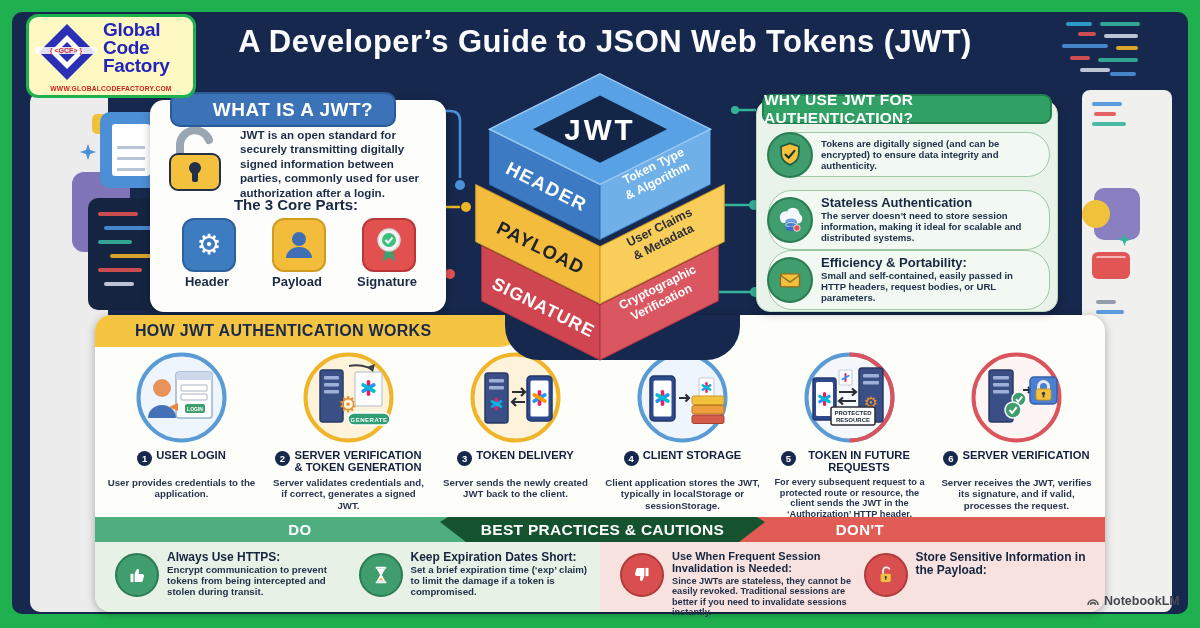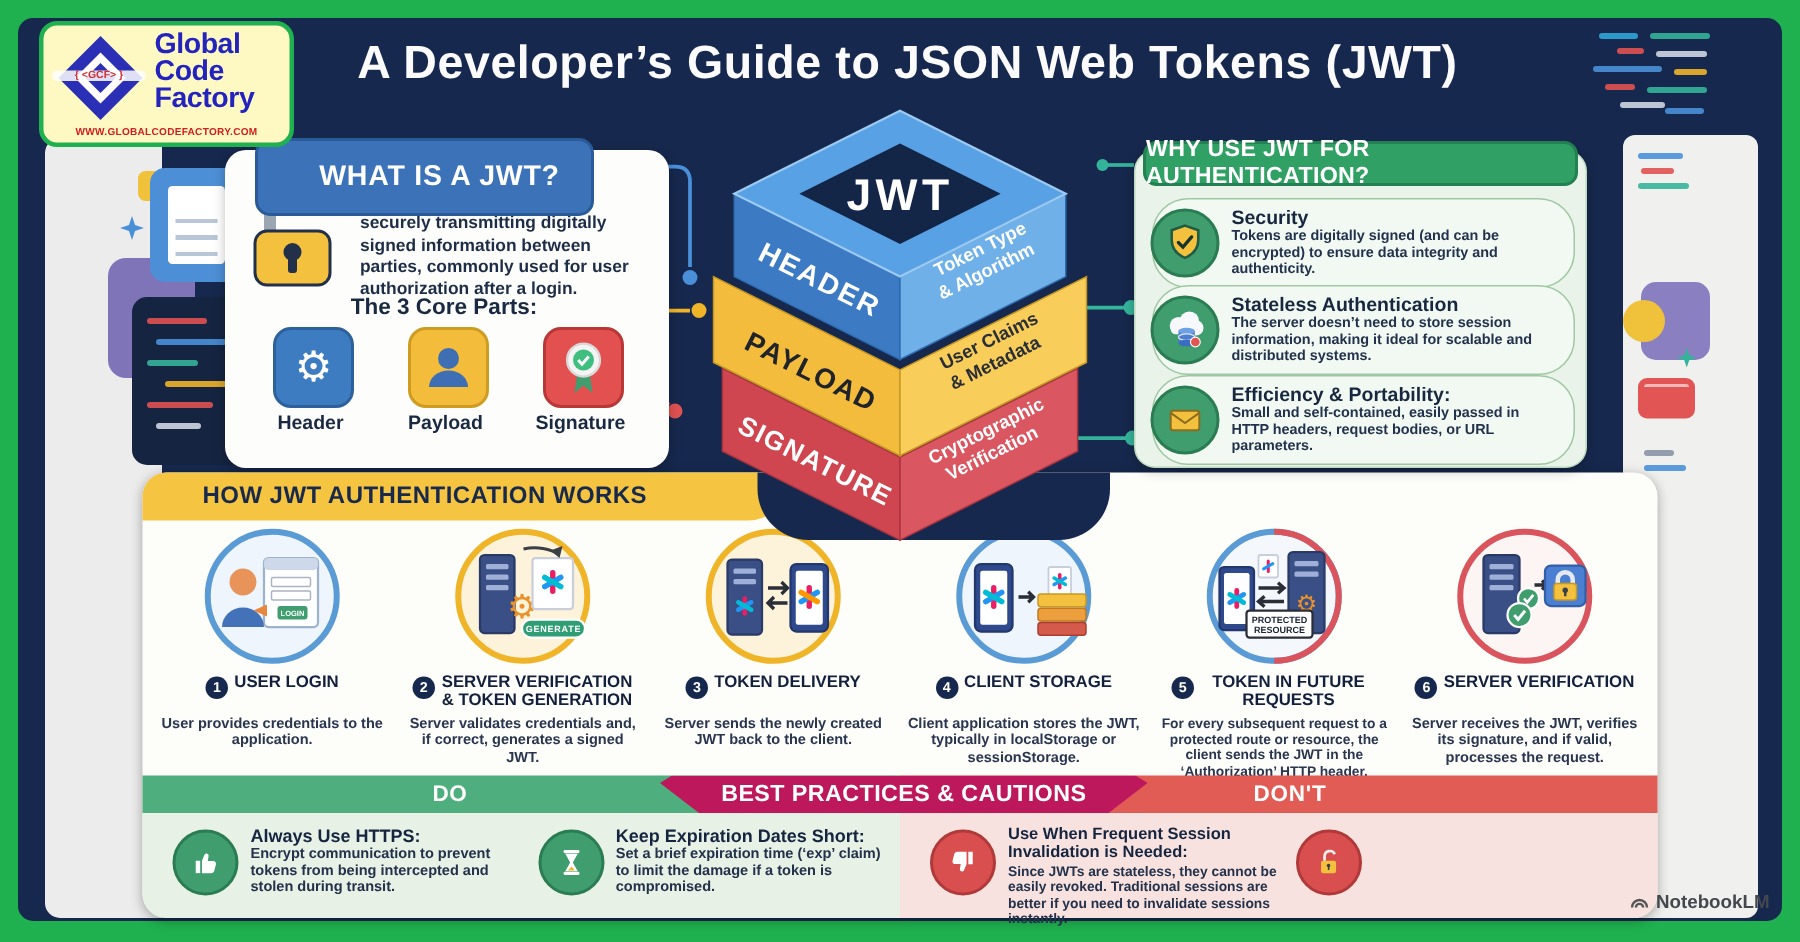--- a/index.html
+++ b/index.html
@@ -33,21 +33,21 @@
   .logo-diamond{position:absolute;left:8px;top:5px;}
   .logo-text{position:absolute;left:74px;top:4px;color:#2323BE;font-weight:800;font-size:19px;line-height:.95;letter-spacing:-.3px;}
   .logo-badge{position:absolute;left:6px;top:30px;width:62px;text-align:center;color:#D42B2B;font-weight:800;font-size:7px;background:rgba(255,255,255,.85);border-radius:3px;}
   .logo-url{position:absolute;left:0;bottom:3px;width:100%;text-align:center;color:#CF1F1F;font-weight:800;font-size:6.7px;letter-spacing:.2px;}
 
   
   .title{position:absolute;left:200px;top:24px;width:810px;text-align:center;color:#FBFBFD;font-size:31px;font-weight:800;letter-spacing:.4px;z-index:20;}
 
   
   .panel-what{position:absolute;left:150px;top:100px;width:296px;height:212px;background:#FDFDFB;border-radius:14px;box-shadow:0 2px 8px rgba(0,0,0,.25);z-index:10;}
-  .pill-what{position:absolute;left:170px;top:92px;width:226px;height:52px;background:#3B72B8;border:2px solid #2a5a97;border-radius:10px;color:#fff;
+  .pill-what{position:absolute;left:170px;top:92px;width:226px;height:35px;background:#3B72B8;border:2px solid #2a5a97;border-radius:10px;color:#fff;
     display:flex;align-items:center;justify-content:center;font-size:19px;font-weight:800;letter-spacing:.5px;z-index:12;box-sizing:border-box;padding-left:20px;}
   .lock{position:absolute;left:162px;top:122px;width:66px;height:70px;z-index:11;}
   .what-body{position:absolute;left:240px;top:128px;width:194px;font-size:11.6px;font-weight:700;color:#1D2C47;line-height:1.24;z-index:11;}
   .core-label{position:absolute;left:190px;top:196px;width:212px;text-align:center;font-size:15px;font-weight:800;color:#1A2942;z-index:11;}
   .part{position:absolute;top:218px;width:50px;height:50px;border-radius:12px;z-index:11;display:flex;align-items:center;justify-content:center;}
   .part-h{left:182px;background:#3E7CC1;border:2px solid #2d619c;}
   .part-p{left:272px;background:#F3BC3B;border:2px solid #cf9c22;}
   .part-s{left:362px;background:#E2504F;border:2px solid #b93736;}
   .part-gear{color:#fff;font-size:28px;line-height:1;}
   .part-label{position:absolute;top:274px;width:80px;text-align:center;font-size:13px;font-weight:800;color:#1A2942;z-index:11;}
@@ -78,21 +78,21 @@
   .step svg{display:block;margin:0 auto;}
   .step-head{display:flex;align-items:flex-start;justify-content:center;gap:4px;margin-top:5px;min-height:24px;}
   .step-num{flex:none;width:15px;height:15px;border-radius:50%;background:#16284D;color:#fff;font-size:9.5px;font-weight:800;display:flex;align-items:center;justify-content:center;margin-top:1px;}
   .step-title{font-size:11.2px;font-weight:800;color:#13203D;line-height:1.05;}
   .step-body{font-size:9.7px;font-weight:600;color:#2A3550;line-height:1.16;margin-top:3px;}
 
   
   .bp-band{position:absolute;left:95px;top:517px;width:1010px;height:25px;z-index:14;border-radius:10px;}
   .bp-green{position:absolute;left:0;top:0;width:505px;height:25px;background:#4FAE7D;}
   .bp-red{position:absolute;left:505px;top:0;width:505px;height:25px;background:#E05C55;}
-  .bp-navy{position:absolute;left:345px;top:0;width:325px;height:25px;background:#be185d;
+  .bp-navy{position:absolute;left:345px;top:0;width:325px;height:25px;background:#14532d;
     clip-path:polygon(0 5px,8px 0,calc(100% - 8px) 0,100% 5px,calc(100% - 26px) 100%,26px 100%);
     display:flex;align-items:center;justify-content:center;color:#fff;font-size:15.5px;font-weight:800;letter-spacing:.3px;}
   .bp-do{position:absolute;left:60px;top:0;width:290px;height:25px;display:flex;align-items:center;justify-content:center;color:#fff;font-size:15px;font-weight:800;letter-spacing:.5px;}
   .bp-dont{position:absolute;left:620px;top:0;width:290px;height:25px;display:flex;align-items:center;justify-content:center;color:#fff;font-size:15px;font-weight:800;letter-spacing:.5px;}
 
   .bp-bottom{position:absolute;left:95px;top:542px;width:1010px;height:70px;display:flex;z-index:14;}
   .bp-half{width:505px;height:70px;display:flex;gap:8px;padding:9px 6px 0 20px;box-sizing:border-box;}
   .bp-half-do{background:#E7F1E6;border-radius:0 0 0 16px;}
   .bp-half-dont{background:#F8E2E0;border-radius:0 0 16px 0;}
   .bp-item{display:flex;gap:8px;width:240px;}
@@ -226,21 +226,20 @@
 
 <div class="panel-why"></div>
 <div class="pill-why">WHY USE JWT FOR AUTHENTICATION?</div>
 <div class="why-item" style="top:132px;">
   <div class="why-icon">
     <svg width="30" height="30" viewBox="0 0 44 44">
         <path d="M22 5l13 4.5V19c0 8.5-6 14.5-13 17.5C15 33.5 9 27.5 9 19V9.5z" fill="#F4C13F" stroke="#1F5C43" stroke-width="2.5"></path>
         <path d="M15.5 21.5l4.5 4.5 8.5-10" stroke="#17332B" stroke-width="3.2" fill="none" stroke-linecap="round"></path>
       </svg>
   </div>
-  <div class="why-title">Security</div>
   <div class="why-body">Tokens are digitally signed (and can be encrypted) to ensure data integrity and authenticity.</div>
 </div>
 <div class="why-item" style="top:190px;">
   <div class="why-icon">
     <svg width="32" height="32" viewBox="0 0 44 44">
       <circle cx="16" cy="18" r="8" fill="#F6F8FB"></circle>
         <circle cx="26" cy="14" r="9" fill="#F6F8FB"></circle>
         <circle cx="32" cy="20" r="7" fill="#F6F8FB"></circle>
         <rect x="9" y="17" width="29" height="9" rx="4.5" fill="#F6F8FB"></rect>
       <rect x="16" y="23" width="15" height="11" fill="#4A7FD1"></rect>
@@ -513,20 +512,21 @@
     <div class="bp-item">
       <div class="bp-circ circ-red">
         <svg width="26" height="26" viewBox="0 0 44 44">
           <path d="M17 20v-5a6 6 0 0 1 11.5-2.3" stroke="#EFEFEF" stroke-width="3" fill="none"></path>
           <rect x="13" y="20" width="17" height="14" rx="2.5" fill="#F3C13E"></rect>
           <circle cx="21.5" cy="25.5" r="2" fill="#3A3F46"></circle>
           <rect x="20.7" y="26" width="1.8" height="4.5" fill="#3A3F46"></rect>
         </svg>
       </div>
       <div>
+        <span class="bp-title">Store Sensitive Information in the Payload:</span>
       </div>
     </div>
   </div>
 </div>
 
 <div class="watermark">
   <svg width="14" height="12" viewBox="0 0 14 12">
     <path d="M2 10a5 5 0 0 1 10 0" stroke="#555" fill="none" stroke-width="1.6"></path>
     <path d="M4.6 10a2.4 2.4 0 0 1 4.8 0" stroke="#555" fill="none" stroke-width="1.6"></path>
   </svg>

